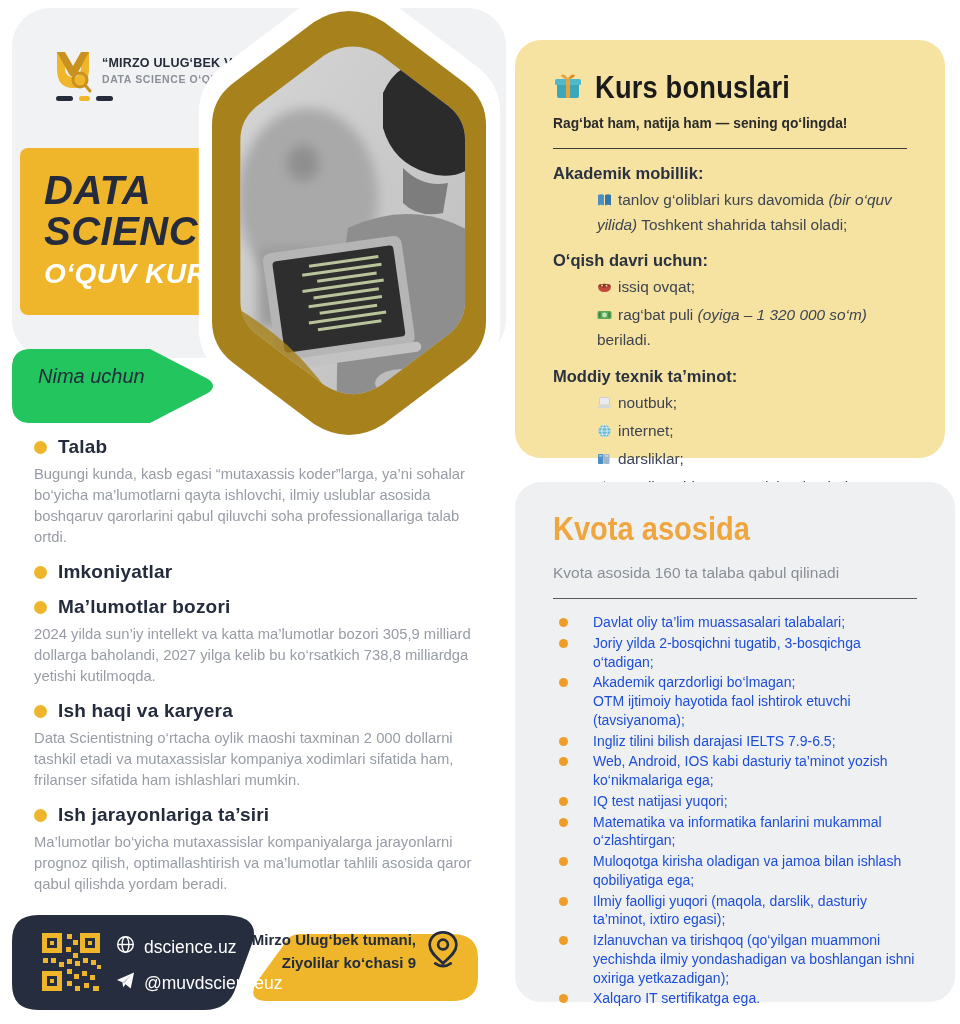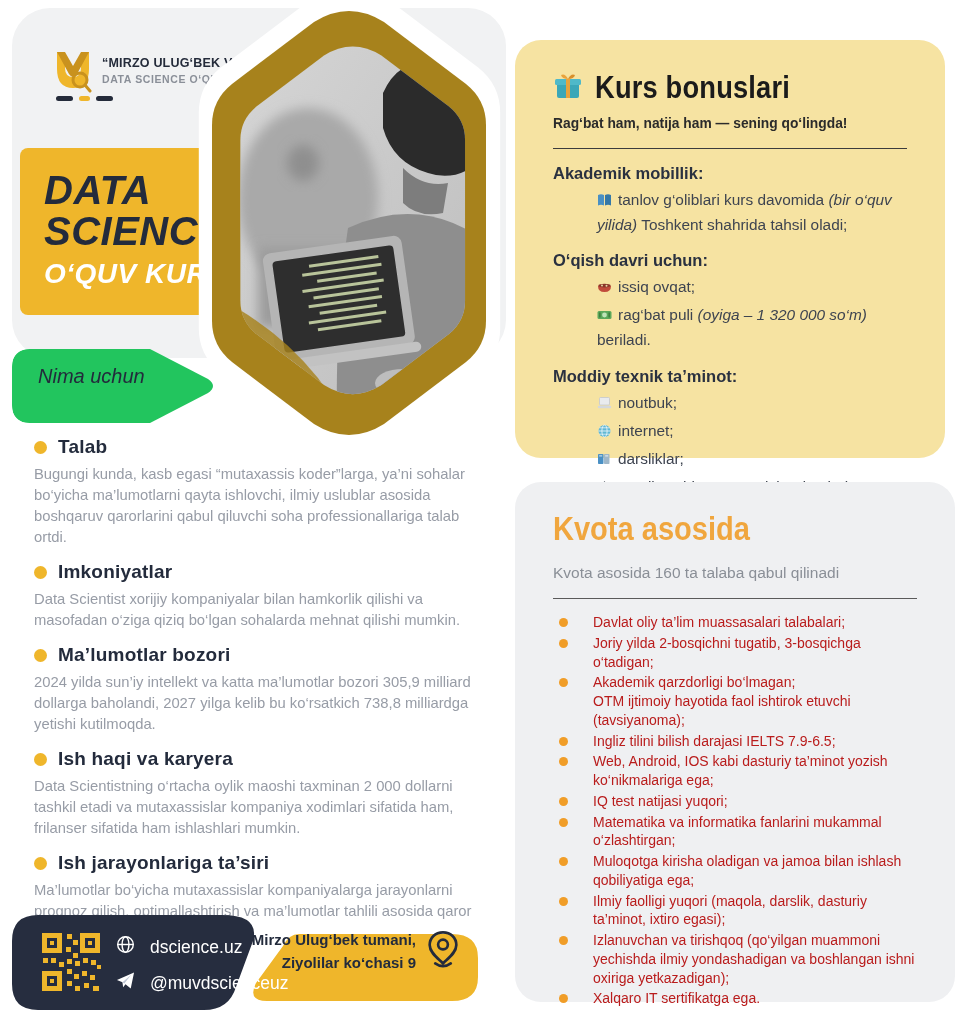--- a/index.html
+++ b/index.html
@@ -47,21 +47,21 @@
   .sec-body{margin:6px 0 0 0;font-size:14.8px;line-height:1.42;color:#979CA6;}
 
   
   .footerbar{position:absolute;left:12px;top:915px;width:466px;height:96px;z-index:1;}
   .foot-navy{position:absolute;left:0;top:0;width:252px;height:95px;background:#262D3F;
              clip-path:path("M26 0 H210 Q248 0 241 26 L224 72 Q217 95 192 95 H26 Q0 95 0 69 V26 Q0 0 26 0 Z");}
   .foot-yellow{position:absolute;left:241px;top:19px;width:225px;height:67px;background:#EFB62B;
              clip-path:path("M46 0 H199 Q225 0 225 24 V43 Q225 67 199 67 H14 Q-6 67 3 49 L30 12 Q36 0 46 0 Z");}
   .qr{position:absolute;left:28px;top:16px;}
   .foot-links{position:absolute;left:104px;top:20px;display:flex;flex-direction:column;gap:12px;}
-  .foot-link{display:flex;align-items:center;gap:15px;color:#fff;font-size:17.5px;font-weight:500;}
+  .foot-link{display:flex;align-items:center;gap:9px;color:#fff;font-size:17.5px;font-weight:500;}
   .addr{position:absolute;right:62px;top:13px;text-align:right;font-size:15px;font-weight:bold;
         color:#232B3C;line-height:1.55;}
   .pin{position:absolute;right:16px;top:14px;}
 
   
   .bonus-card{position:absolute;left:515px;top:40px;width:430px;height:418px;border-radius:26px;
               background:#F6E3A2;box-sizing:border-box;padding:30px 38px;z-index:1;}
   .bonus-title-row{display:flex;align-items:center;gap:12px;}
   .bonus-title{font-size:31px;font-weight:bold;color:#1B1B1B;display:inline-block;
                transform:scaleX(.88);transform-origin:left;letter-spacing:.2px;}
@@ -78,21 +78,21 @@
   .kvota-card{position:absolute;left:515px;top:482px;width:440px;height:520px;border-radius:26px;
               background:#EFF0F2;box-sizing:border-box;padding:28px 38px;z-index:1;}
   .kv-title{font-size:33px;font-weight:bold;color:#F0A63E;display:inline-block;
             transform:scaleX(.88);transform-origin:left;}
   .kv-sub{margin-top:16px;font-size:15.5px;color:#8A8F97;}
   .kv-divider{border:none;border-top:1.6px solid #5A5A5A;margin:16px 0 0 0;width:100%;}
   .kv-listhead{margin-top:17px;font-size:15.5px;font-weight:bold;color:#4E5560;letter-spacing:.2px;}
   .kv-list{list-style:none;margin:14px 0 0 0;padding:0;}
   .kv-list li{display:flex;gap:25px;margin:0 0 2px 0;}
   .kv-dot{width:9px;height:9px;border-radius:50%;background:#F09D28;flex:0 0 auto;margin-top:5px;margin-left:6px;}
-  .kv-text{font-size:14px;line-height:1.34;color:#b91c1c;white-space:pre-line;width:336px;}
+  .kv-text{font-size:14px;line-height:1.34;color:#1d4ed8;white-space:pre-line;width:336px;}
 </style>
 </head>
 <body>
 
 <div class="page">
 
   <div class="gray-panel"></div>
 
   <div class="brand">
     <span>
@@ -187,21 +187,20 @@
           <span class="sec-dot"></span>
         <span class="sec-title">Talab</span>
         </div>
       <p class="sec-body">Bugungi kunda, kasb egasi “mutaxassis koder”larga, ya’ni sohalar bo‘yicha ma’lumotlarni qayta ishlovchi, ilmiy uslublar asosida boshqaruv qarorlarini qabul qiluvchi soha professionallariga talab ortdi.</p>
     </div>
     <div class="section">
       <div class="sec-head">
           <span class="sec-dot"></span>
         <span class="sec-title">Imkoniyatlar</span>
         </div>
-      <p class="sec-body">Data Scientist xorijiy kompaniyalar bilan hamkorlik qilishi va masofadan o‘ziga qiziq bo‘lgan sohalarda mehnat qilishi mumkin.</p>
     </div>
     <div class="section">
       <div class="sec-head">
           <span class="sec-dot"></span>
         <span class="sec-title">Ma’lumotlar bozori</span>
         </div>
       <p class="sec-body">2024 yilda sun’iy intellekt va katta ma’lumotlar bozori 305,9 milliard dollarga baholandi,  2027 yilga kelib bu ko‘rsatkich 738,8 milliardga yetishi kutilmoqda.</p>
     </div>
     <div class="section">
       <div class="sec-head">

